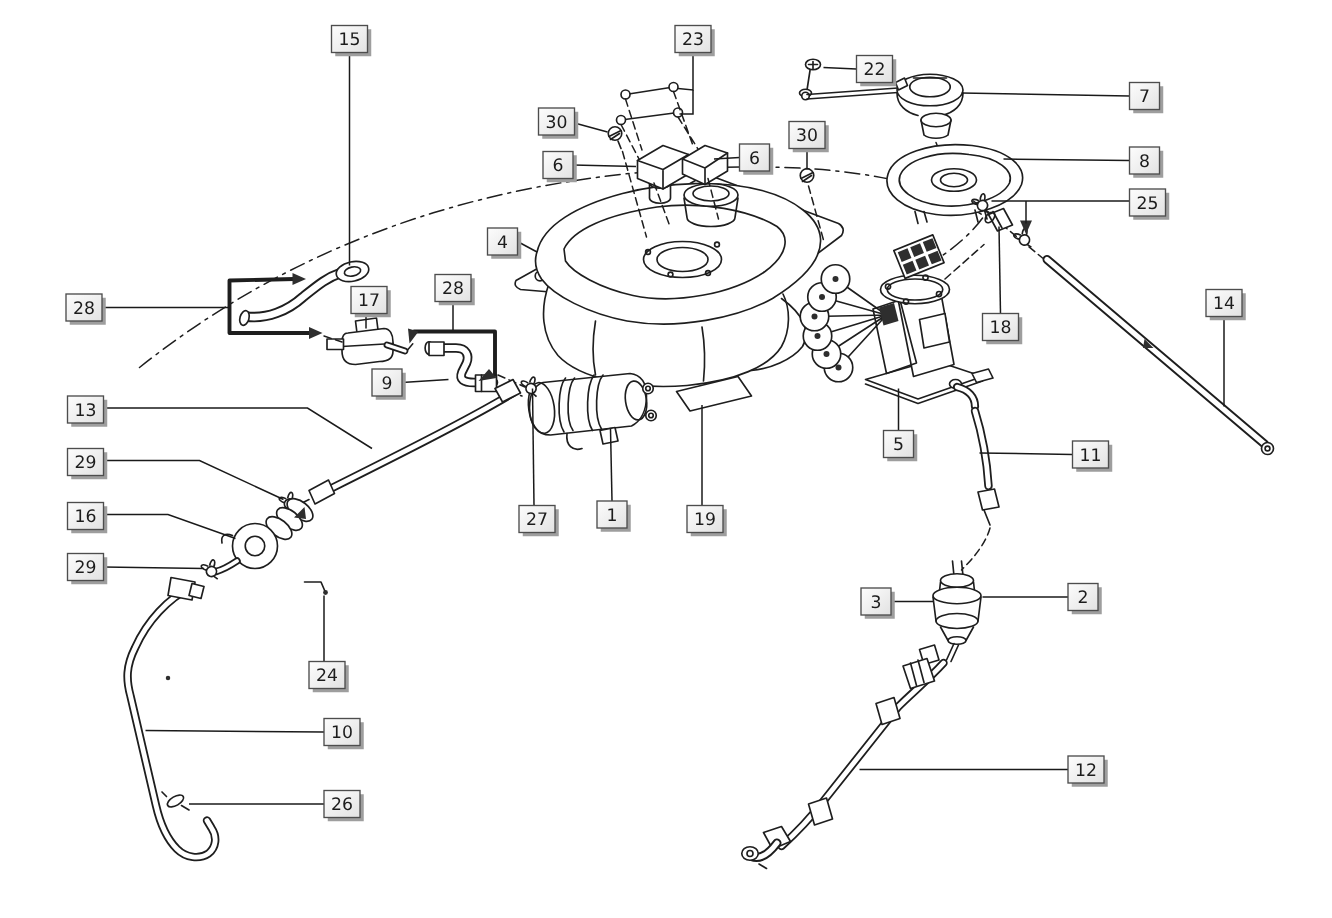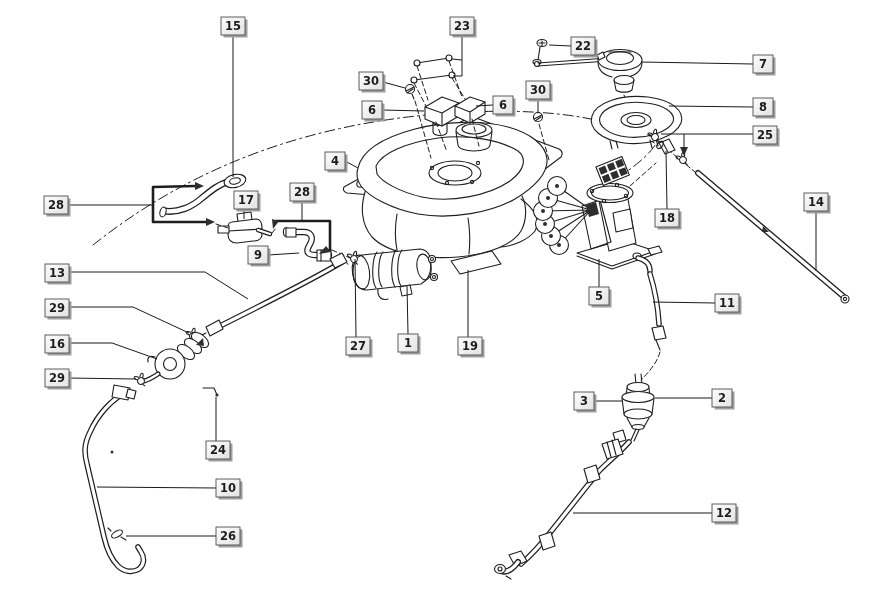--- a/index.html
+++ b/index.html
@@ -1,18 +1,18 @@
 <!DOCTYPE html>
 <html><head>
 <meta charset="utf-8">
 <title>Diagram</title>
 <style>
   html,body{margin:0;padding:0;background:#ffffff;}
   .stage{position:relative;width:888px;height:612px;overflow:hidden;background:#ffffff;
-         font-family:"DejaVu Sans","Liberation Sans",sans-serif;font-weight:bold;}
+         font-family:"DejaVu Sans","Liberation Sans",sans-serif;}
   svg{display:block;}
   .art{stroke:#1e1e1e;fill:none;stroke-width:1.1;stroke-linecap:round;stroke-linejoin:round;}
   .wf{fill:#ffffff;}
   .dk{fill:#2e2e2e;stroke:none;}
   .dash{stroke-dasharray:5,3;stroke-width:1;}
   .ddot{stroke-dasharray:10,4,2,4;stroke-width:1;}
   .thick{stroke-width:2.6;}
   .tube-o{stroke:#1e1e1e;fill:none;stroke-linecap:round;stroke-linejoin:round;}
   .tube-i{stroke:#ffffff;fill:none;stroke-linecap:round;stroke-linejoin:round;}
 </style>

